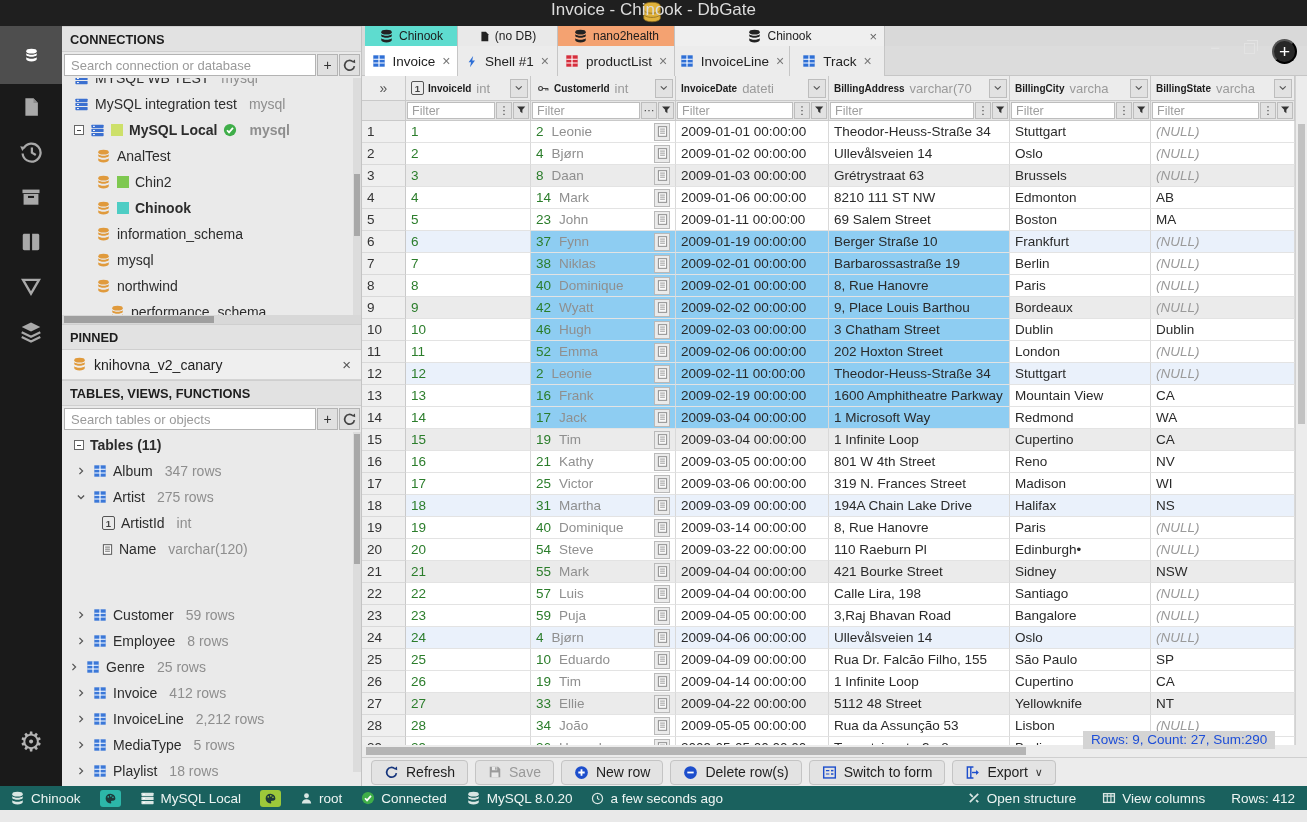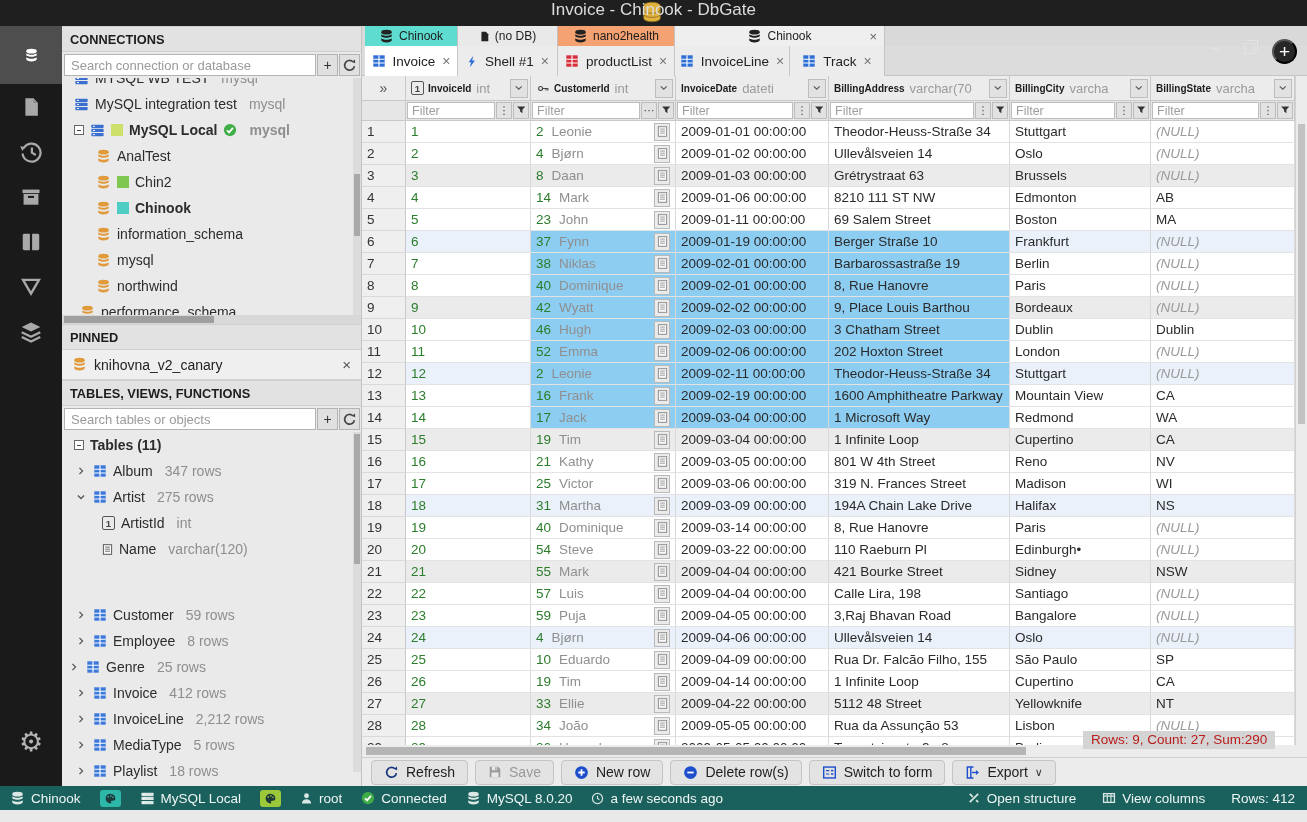--- a/index.html
+++ b/index.html
@@ -100,21 +100,21 @@
   .tbtn.disabled { color:#999; }
   .tbtn .caret { font-size:11px; color:#333; }
 
   
   .statusbar { height:24px; background:#1a615e; color:#eef5f3; display:flex; align-items:center; font-size:13.5px; padding:0 12px 0 10px; gap:0; }
   .sb-item { display:flex; align-items:center; gap:6px; margin-right:19px; }
   .sb-right { margin-left:auto; display:flex; align-items:center; }
   .sb-right .sb-item { margin-right:0; margin-left:26px; }
   .pal { width:21px; height:17px; border-radius:3px; display:flex; align-items:center; justify-content:center; }
 
-  .tooltip { position:absolute; left:1083px; top:731px; background:#d4d4d4; color:#b91c1c; font-size:13.5px; padding:1px 8px 2px; z-index:40; white-space:nowrap; }
+  .tooltip { position:absolute; left:1083px; top:731px; background:#d4d4d4; color:#1d4ed8; font-size:13.5px; padding:1px 8px 2px; z-index:40; white-space:nowrap; }
 
   .icn { display:inline-flex; align-items:center; justify-content:center; flex:none; }
 </style>
 </head>
 <body>
 
 <div class="titlebar">
   <span class="logo icn">
       <svg width="22" height="24" viewBox="0 0 16 16" xmlns="http://www.w3.org/2000/svg">
         <g fill="#e0b23c" stroke="#8a6a1d" stroke-width=".6">
@@ -351,21 +351,21 @@
             <svg width="15" height="15" viewBox="0 0 16 16" xmlns="http://www.w3.org/2000/svg">
               <g fill="#e09a3c">
                 <ellipse cx="8" cy="3.4" rx="5.6" ry="2.5"></ellipse>
                 <path d="M2.4 5.6c1.2 1 3.2 1.6 5.6 1.6s4.4-.6 5.6-1.6v2.1c-1.2 1-3.2 1.6-5.6 1.6S3.6 8.7 2.4 7.7z"></path>
                 <path d="M2.4 9.9c1.2 1 3.2 1.6 5.6 1.6s4.4-.6 5.6-1.6v2.2c0 1.3-2.5 2.4-5.6 2.4s-5.6-1.1-5.6-2.4z"></path>
               </g>
             </svg>
           </span>
           <span>northwind</span>
         </div>
-        <div class="trow" style="padding-left: 18px;">
+        <div class="trow" style="padding-left: 48px;">
           <span class="icn">
             <svg width="15" height="15" viewBox="0 0 16 16" xmlns="http://www.w3.org/2000/svg">
               <g fill="#e09a3c">
                 <ellipse cx="8" cy="3.4" rx="5.6" ry="2.5"></ellipse>
                 <path d="M2.4 5.6c1.2 1 3.2 1.6 5.6 1.6s4.4-.6 5.6-1.6v2.1c-1.2 1-3.2 1.6-5.6 1.6S3.6 8.7 2.4 7.7z"></path>
                 <path d="M2.4 9.9c1.2 1 3.2 1.6 5.6 1.6s4.4-.6 5.6-1.6v2.2c0 1.3-2.5 2.4-5.6 2.4s-5.6-1.1-5.6-2.4z"></path>
               </g>
             </svg>
           </span>
           <span>performance_schema</span>

